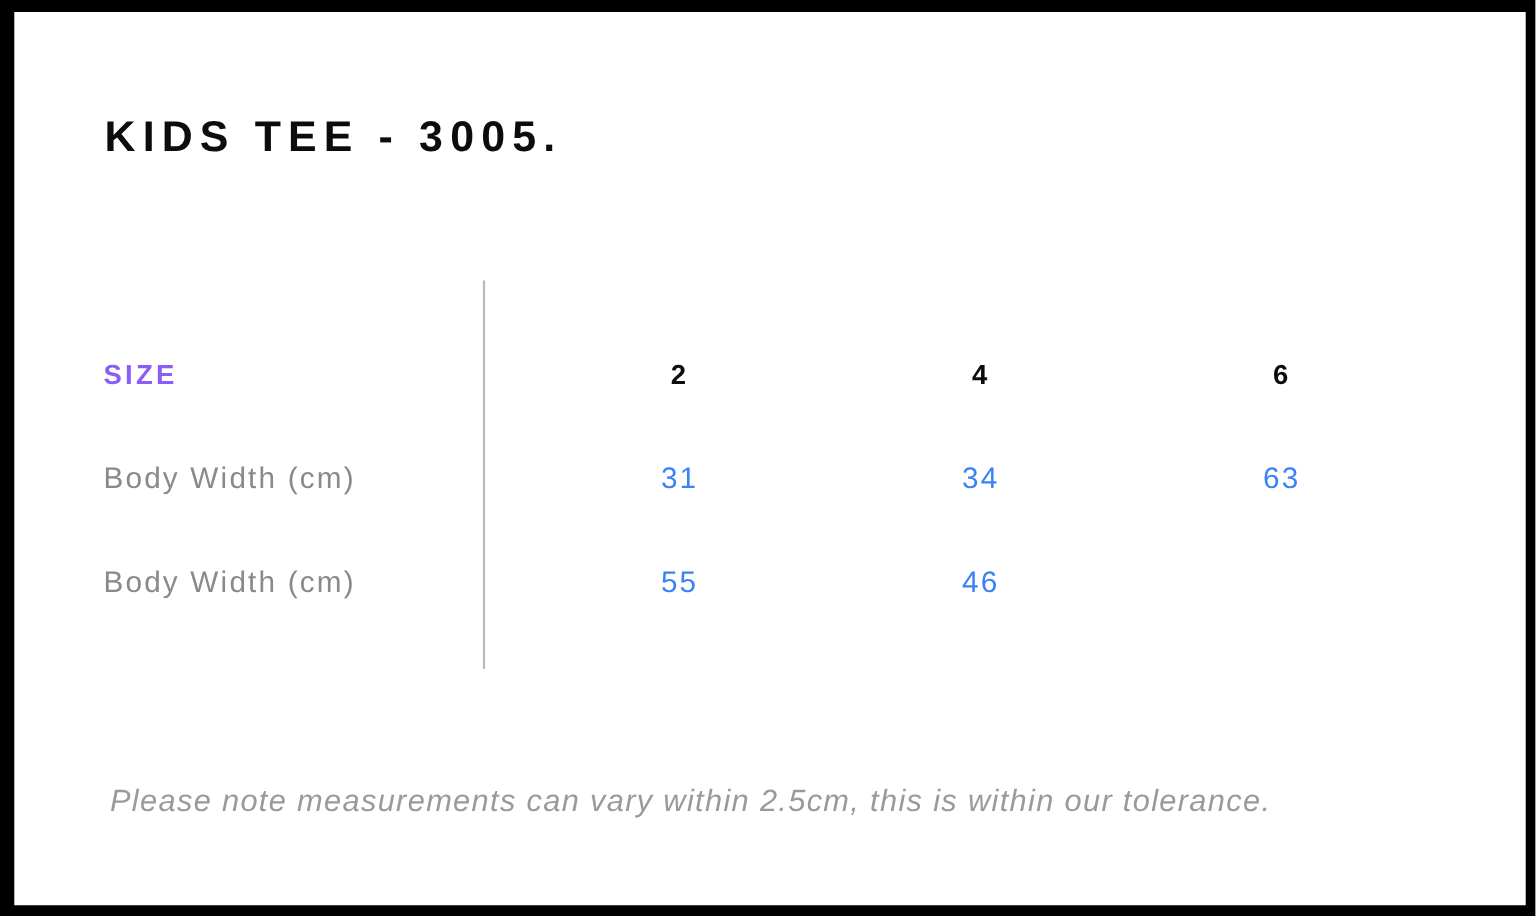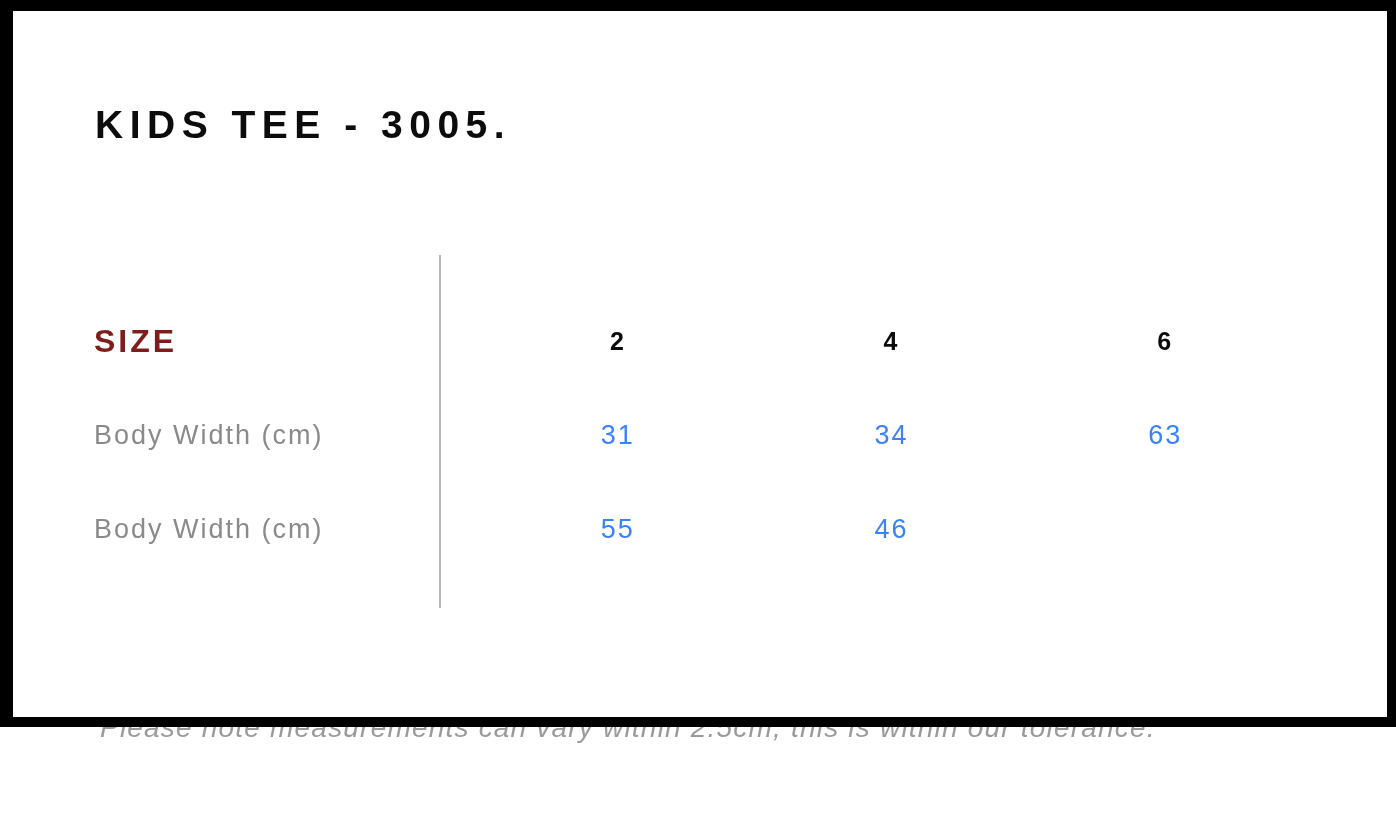--- a/index.html
+++ b/index.html
@@ -6,21 +6,21 @@
   html, body {
     width: 1396px;
     height: 833px;
     background: #ffffff;
     font-family: "Liberation Sans", "DejaVu Sans", sans-serif;
     overflow: hidden;
   }
   .page {
     position: relative;
     width: 1396px;
-    height: 727px;
+    height: 833px;
     background: #ffffff;
   }
   
   .frame {
     position: absolute;
     inset: 0;
     border-style: solid;
     border-color: #000000;
     border-width: 11px 9px 10px 13px;
     pointer-events: none;
@@ -42,24 +42,24 @@
     left: 94px;
     top: 294px;
     width: 1208px;
     display: grid;
     grid-template-columns: 387px 1fr 1fr 1fr;
     grid-auto-rows: 94px;
     align-items: center;
   }
   .cell { white-space: nowrap; }
   .size-header-label {
-    font-size: 32px;
+    font-size: 25px;
     font-weight: 700;
     letter-spacing: 3px;
-    color: #7f1d1d;
+    color: #8b5cf6;
     text-align: left;
   }
   .col-header {
     font-size: 25px;
     font-weight: 700;
     letter-spacing: 2px;
     color: #0c0c0c;
     text-align: center;
   }
   .row-label {

